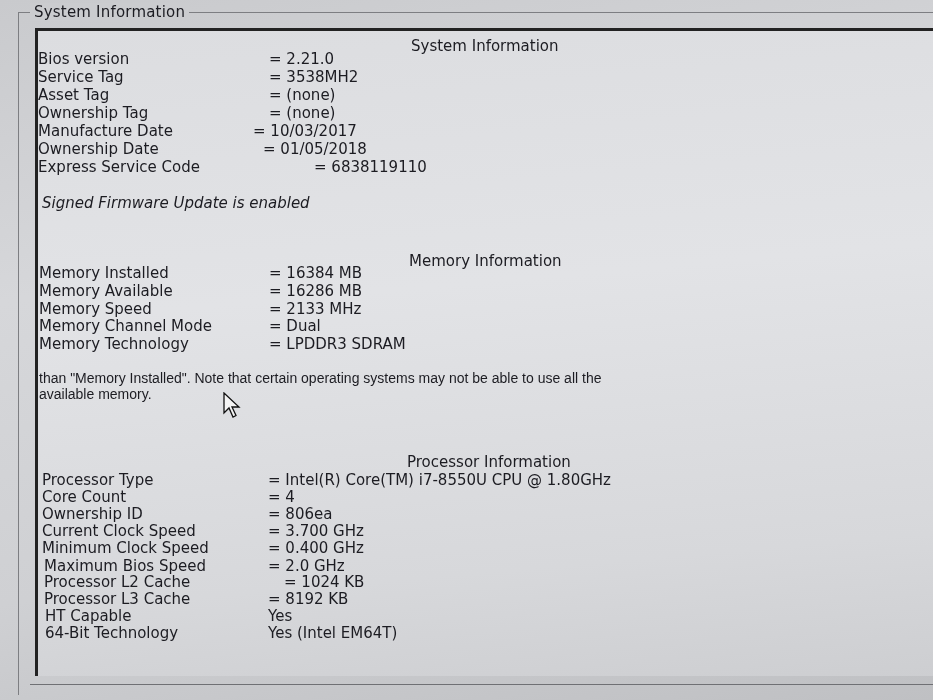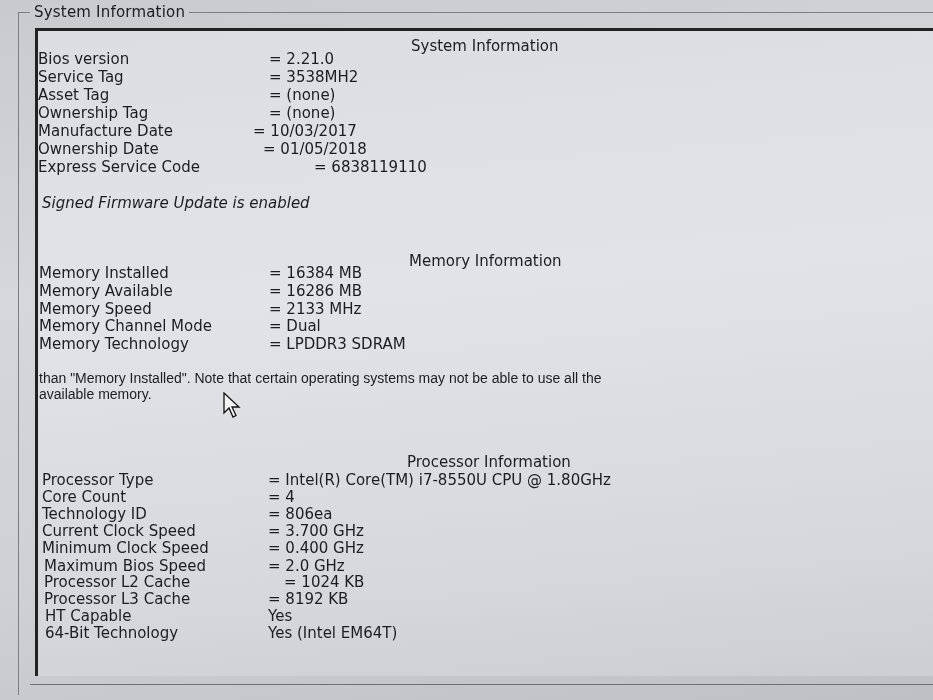--- a/index.html
+++ b/index.html
@@ -115,21 +115,21 @@
 
 <div class="row" style="left:42px;top:471px;">
     <span class="lbl">Processor Type</span>
     <span class="val" style="left:226px;">= Intel(R) Core(TM) i7-8550U CPU @ 1.80GHz</span>
   </div>
 <div class="row" style="left:42px;top:488px;">
     <span class="lbl">Core Count</span>
     <span class="val" style="left:226px;">= 4</span>
   </div>
 <div class="row" style="left:42px;top:505px;">
-    <span class="lbl">Technology ID</span>
+    <span class="lbl">Ownership ID</span>
     <span class="val" style="left:226px;">= 806ea</span>
   </div>
 <div class="row" style="left:42px;top:522px;">
     <span class="lbl">Current Clock Speed</span>
     <span class="val" style="left:226px;">= 3.700 GHz</span>
   </div>
 <div class="row" style="left:42px;top:539px;">
     <span class="lbl">Minimum Clock Speed</span>
     <span class="val" style="left:226px;">= 0.400 GHz</span>
   </div>

